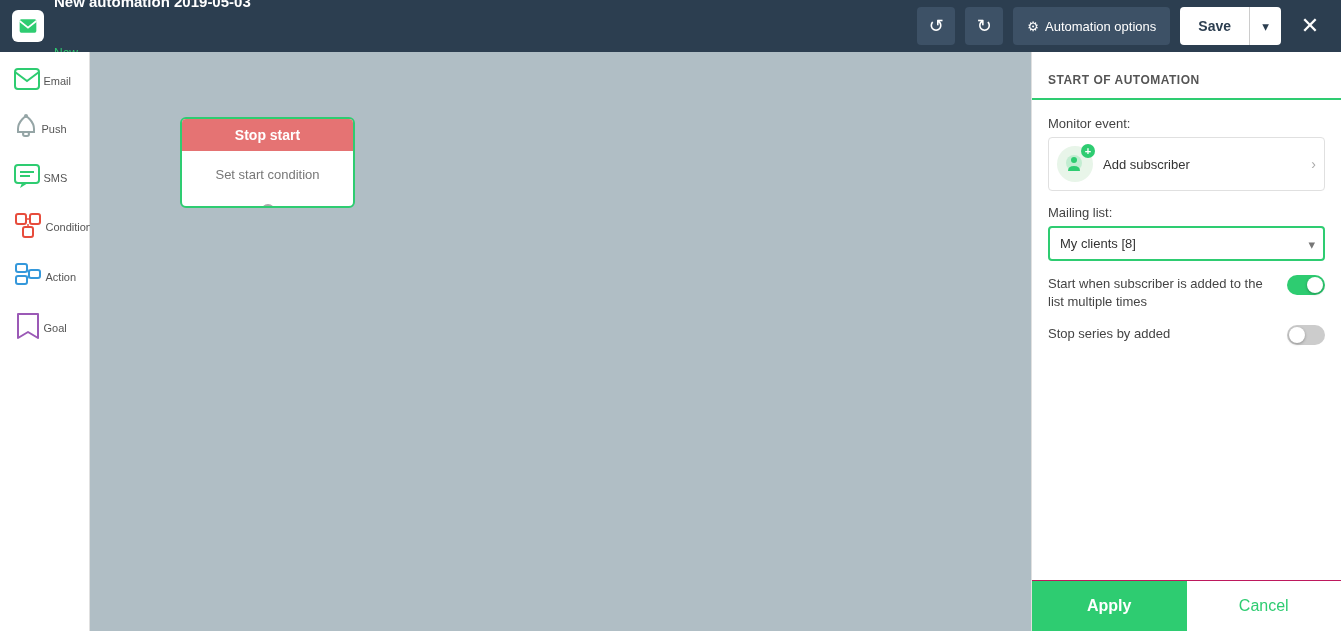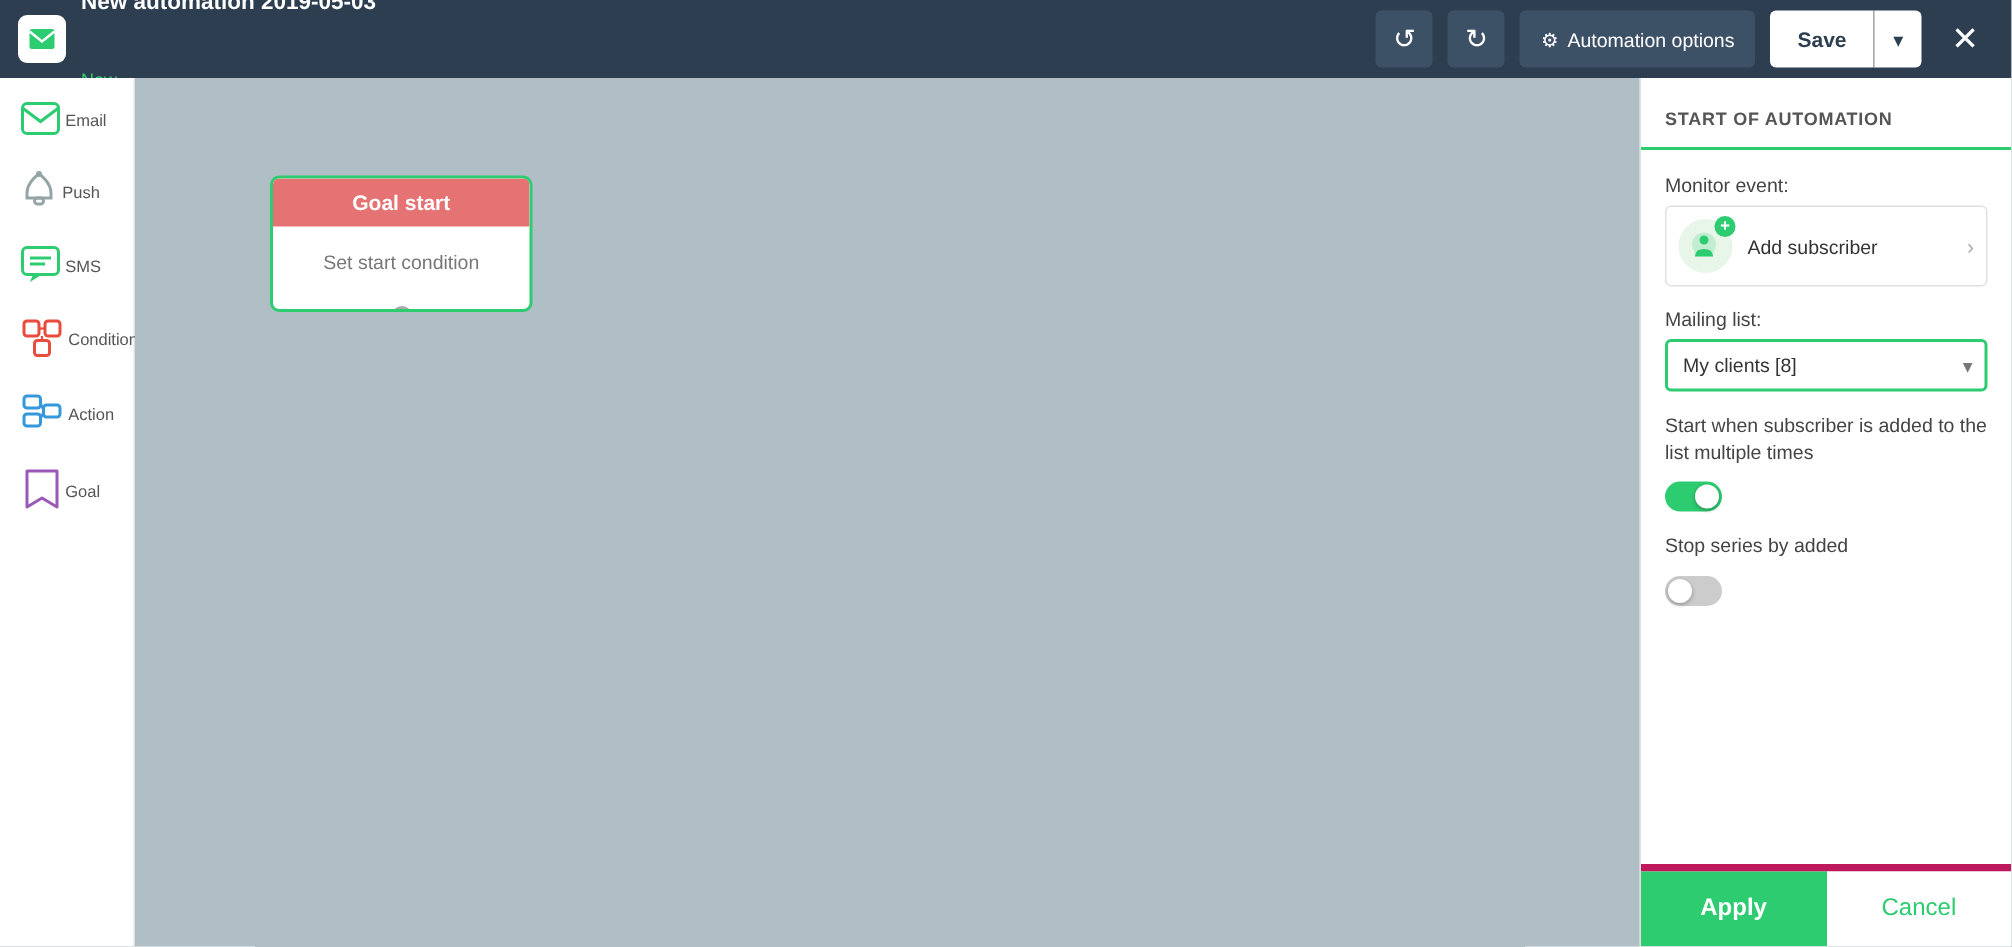--- a/index.html
+++ b/index.html
@@ -144,21 +144,21 @@
       left: 50%;
       transform: translateX(-50%);
       width: 14px; height: 14px;
       border-radius: 50%;
       background: #ccc;
       border: 2px solid #aaa;
     }
 
     
     .right-panel {
-      width: 248px;
+      width: 310px;
       background: #fff;
       border-left: 1px solid #e0e0e0;
       display: flex;
       flex-direction: column;
       flex-shrink: 0;
       overflow-y: auto;
     }
     .right-panel-header {
       padding: 18px 16px 10px;
       border-bottom: 2px solid #2ecc71;
@@ -240,21 +240,20 @@
       transform: translateY(-50%);
       color: #777;
       font-size: 13px;
       pointer-events: none;
     }
     .toggle-row {
       display: flex;
       align-items: flex-start;
       justify-content: space-between;
       gap: 10px;
-      flex-direction: column;
     }
     .toggle-label-text {
       font-size: 13px;
       color: #444;
       flex: 1;
       line-height: 1.4;
     }
     .toggle {
       position: relative;
       width: 38px; height: 20px;
@@ -273,21 +272,21 @@
       width: 16px; height: 16px;
       top: 2px;
       border-radius: 50%;
       background: #fff;
       box-shadow: 0 1px 3px rgba(0,0,0,0.3);
     }
     .toggle-knob.on { left: 20px; }
     .toggle-knob.off { left: 2px; }
     .right-panel-footer {
       display: flex;
-      border-top: 5px solid #be185d;
+      border-top: 1px solid #be185d;
       flex-shrink: 0;
     }
     .apply-btn {
       flex: 1;
       padding: 16px;
       background: #2ecc71;
       border: none;
       color: #fff;
       font-size: 16px;
       font-weight: 600;
@@ -394,21 +393,21 @@
         <svg width="26" height="28" viewBox="0 0 26 28">
           <polygon points="4,2 4,26 14,20 24,26 24,2" fill="none" stroke="#9b59b6" stroke-width="2" stroke-linejoin="round"></polygon>
         </svg>
       </span>
       <span class="sidebar-item-label">Goal</span>
     </div>
   </nav>
 
   <div class="canvas">
     <div class="flow-card">
-      <div class="flow-card-header">Goal start</div>
+      <div class="flow-card-header">Stop start</div>
       <div class="flow-card-body">
         <span>Set start condition</span>
       </div>
       <div class="flow-card-connector"></div>
     </div>
   </div>
 
   <aside class="right-panel">
     <div class="right-panel-header">
       <span class="right-panel-title">START OF AUTOMATION</span>

